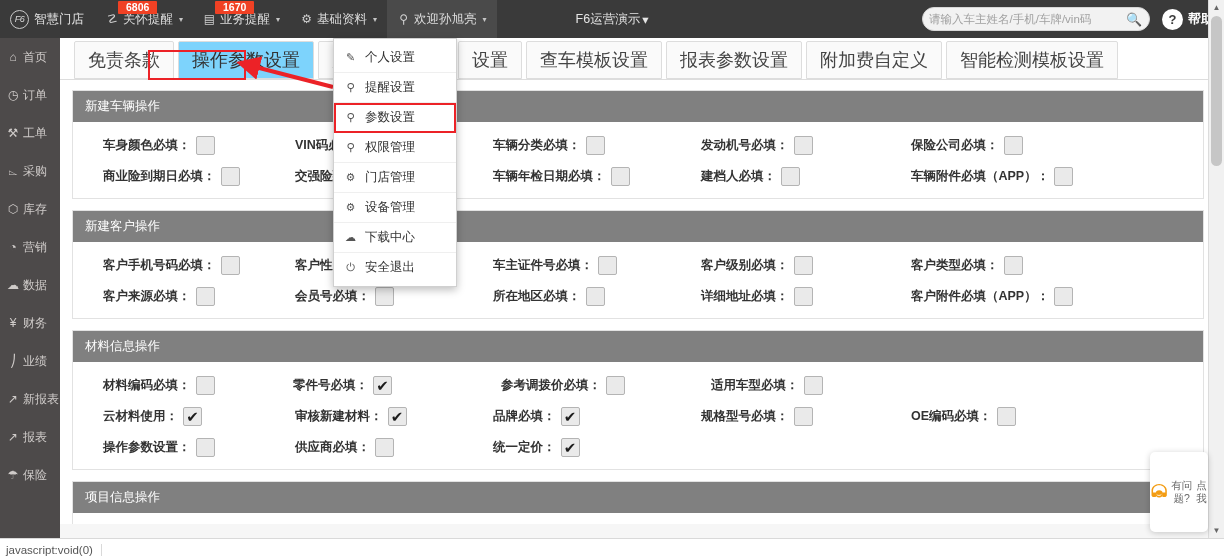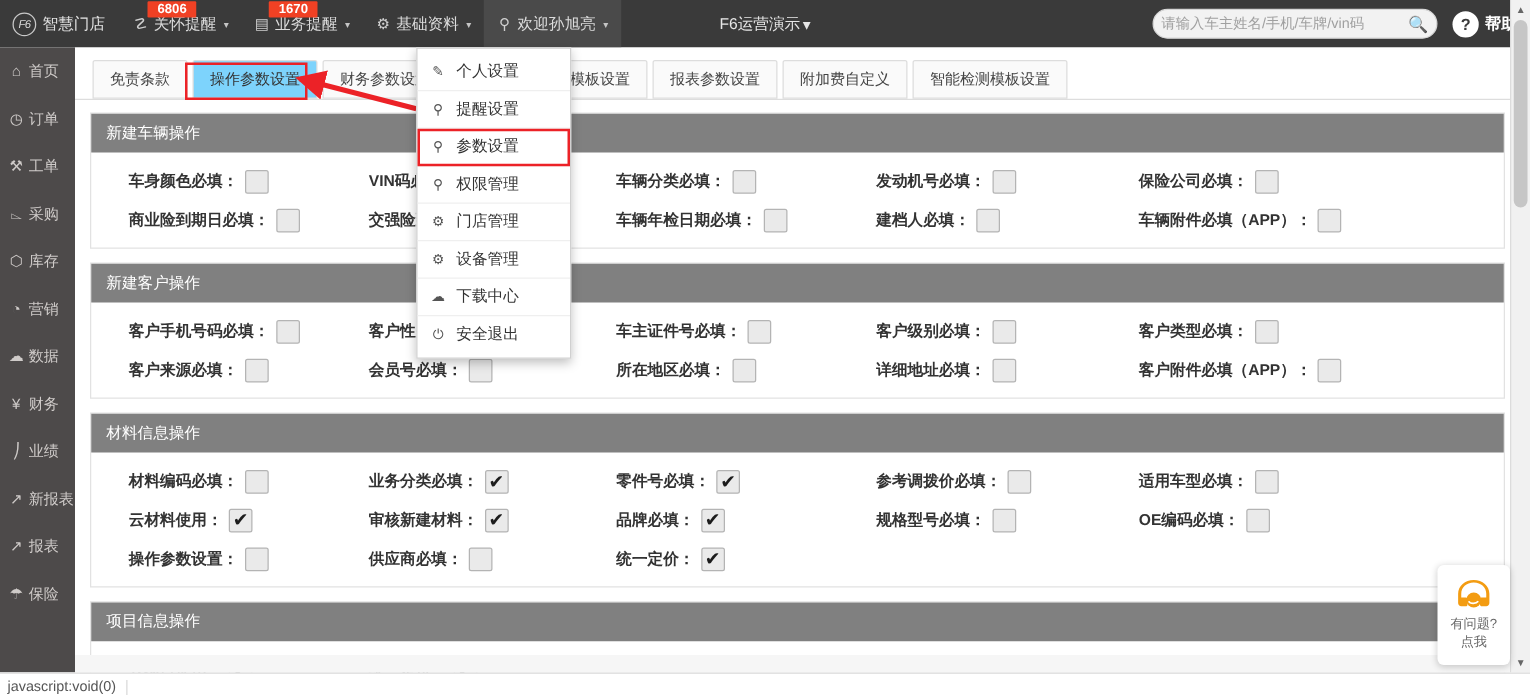--- a/index.html
+++ b/index.html
@@ -86,21 +86,21 @@
     position: absolute; top: 38px; left: 60px; width: 1156px; height: 500px;
     background: #fff; overflow: hidden;
   }
   .tabrow {
     display: flex; align-items: flex-end; gap: 0;
     padding: 12px 0 0 14px; height: 42px; border-bottom: 1px solid #ddd;
     position: relative;
   }
   .tab {
     border: 1px solid #ddd; border-bottom: 1px solid #ddd;
-    background: #fafafa; color: #444; font-size: 12px;
+    background: #fafafa; color: #444; font-size: 18px;
     padding: 6px 13px; margin-right: 4px; white-space: nowrap;
     border-radius: 2px 2px 0 0; cursor: pointer;
   }
   .tab.selected { background: #7dd3fc; color: #333; }
 
   .panel-wrap { padding: 10px 12px 0 12px; }
   .panel { border: 1px solid #e2e2e2; margin-bottom: 11px; background: #fff; }
   .panel-head {
     background: #808080; color: #fff; font-size: 12.5px;
     padding: 7px 12px; font-weight: normal;
@@ -149,21 +149,21 @@
   .redbox {
     position: absolute; left: 148px; top: 50px; width: 98px; height: 30px;
     border: 2px solid #ec2227; z-index: 30; pointer-events: none;
   }
   .arrow-svg { position: absolute; left: 228px; top: 54px; z-index: 31; pointer-events: none; }
 
   
   .support {
     position: absolute; right: 16px; bottom: 28px; width: 58px; height: 80px;
     background: #fff; border-radius: 5px; box-shadow: 0 1px 6px rgba(0,0,0,.2);
-    display: flex; flex-direction: column; align-items: center;
+    display: flex; flex-direction: row; align-items: center;
     justify-content: center; gap: 2px; z-index: 25; cursor: pointer;
   }
   .support-txt { font-size: 10.5px; color: #666; line-height: 13px; text-align: center; }
 
   
   .vscroll {
     position: absolute; right: 0; top: 0; width: 16px; height: 538px;
     background: #f1f1f1; border-left: 1px solid #dcdcdc;
   }
   .vscroll .arrow-up, .vscroll .arrow-down {
@@ -409,24 +409,20 @@
       </div>
 
       <div class="panel">
         <div class="panel-head">材料信息操作</div>
         <div class="panel-body">
           <div class="row">
             <div class="cell c1">
               <span class="lbl">材料编码必填：</span>
               <span class="chk"></span>
             </div>
-            <div class="cell c2">
-              <span class="lbl">业务分类必填：</span>
-              <span class="chk checked"></span>
-            </div>
             <div class="cell c3">
               <span class="lbl">零件号必填：</span>
               <span class="chk checked"></span>
             </div>
             <div class="cell c4">
               <span class="lbl">参考调拨价必填：</span>
               <span class="chk"></span>
             </div>
             <div class="cell c5">
               <span class="lbl">适用车型必填：</span>

